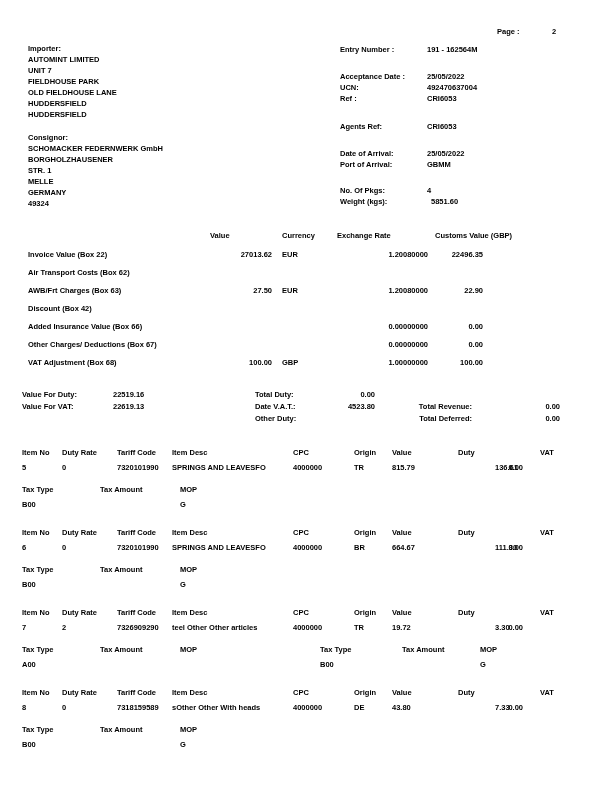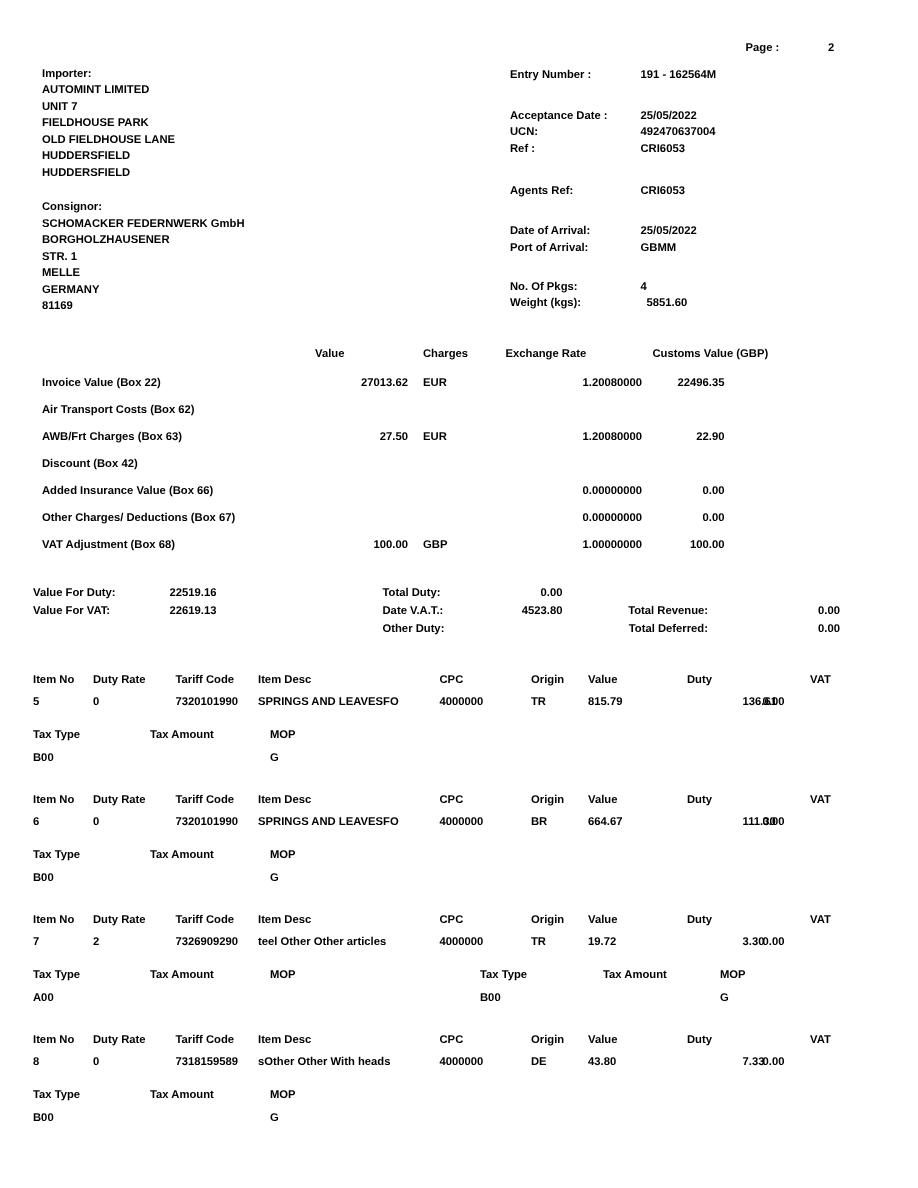--- a/index.html
+++ b/index.html
@@ -68,21 +68,21 @@
     <div>HUDDERSFIELD</div>
   </div>
 
   <div class="addr addr-consignor">
     <div>Consignor:</div>
     <div>SCHOMACKER FEDERNWERK GmbH</div>
     <div>BORGHOLZHAUSENER</div>
     <div>STR. 1</div>
     <div>MELLE</div>
     <div>GERMANY</div>
-    <div>81169</div>
+    <div>49324</div>
   </div>
 
   <div class="kv" style="top:45px">
     <span class="k">Entry Number :</span>
     <span class="v">191 - 162564M</span>
   </div>
   <div class="kv" style="top:72px">
     <span class="k">Acceptance Date :</span>
     <span class="v">25/05/2022</span>
   </div>
@@ -109,21 +109,21 @@
   <div class="kv" style="top:186px">
     <span class="k">No. Of Pkgs:</span>
     <span class="v">4</span>
   </div>
   <div class="kv" style="top:197px">
     <span class="k">Weight (kgs):</span>
     <span class="v" style="left:91px">5851.60</span>
   </div>
 
   <span class="abs vh-value" style="top:231px">Value</span>
-  <span class="abs vh-curr" style="top:231px">Charges</span>
+  <span class="abs vh-curr" style="top:231px">Currency</span>
   <span class="abs vh-rate" style="top:231px">Exchange Rate</span>
   <span class="abs vh-cust" style="top:231px">Customs Value (GBP)</span>
 
   <span class="abs vl" style="top:250px">Invoice Value (Box 22)</span>
   <span class="abs vv" style="top:250px">27013.62</span>
   <span class="abs vc" style="top:250px">EUR</span>
   <span class="abs vr" style="top:250px">1.20080000</span>
   <span class="abs vcu" style="top:250px">22496.35</span>
 
   <span class="abs vl" style="top:268px">Air Transport Costs (Box 62)</span>

